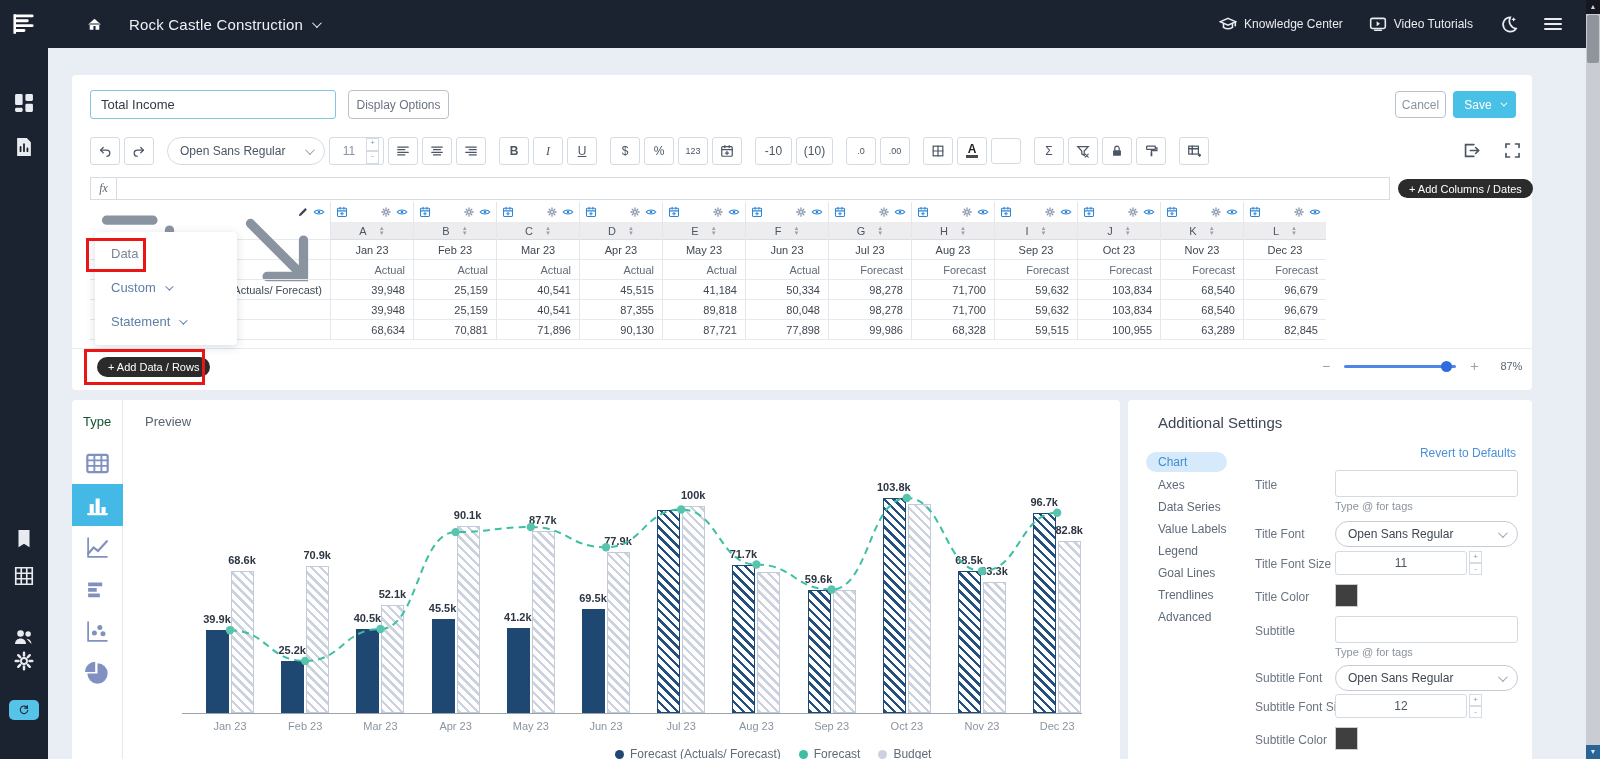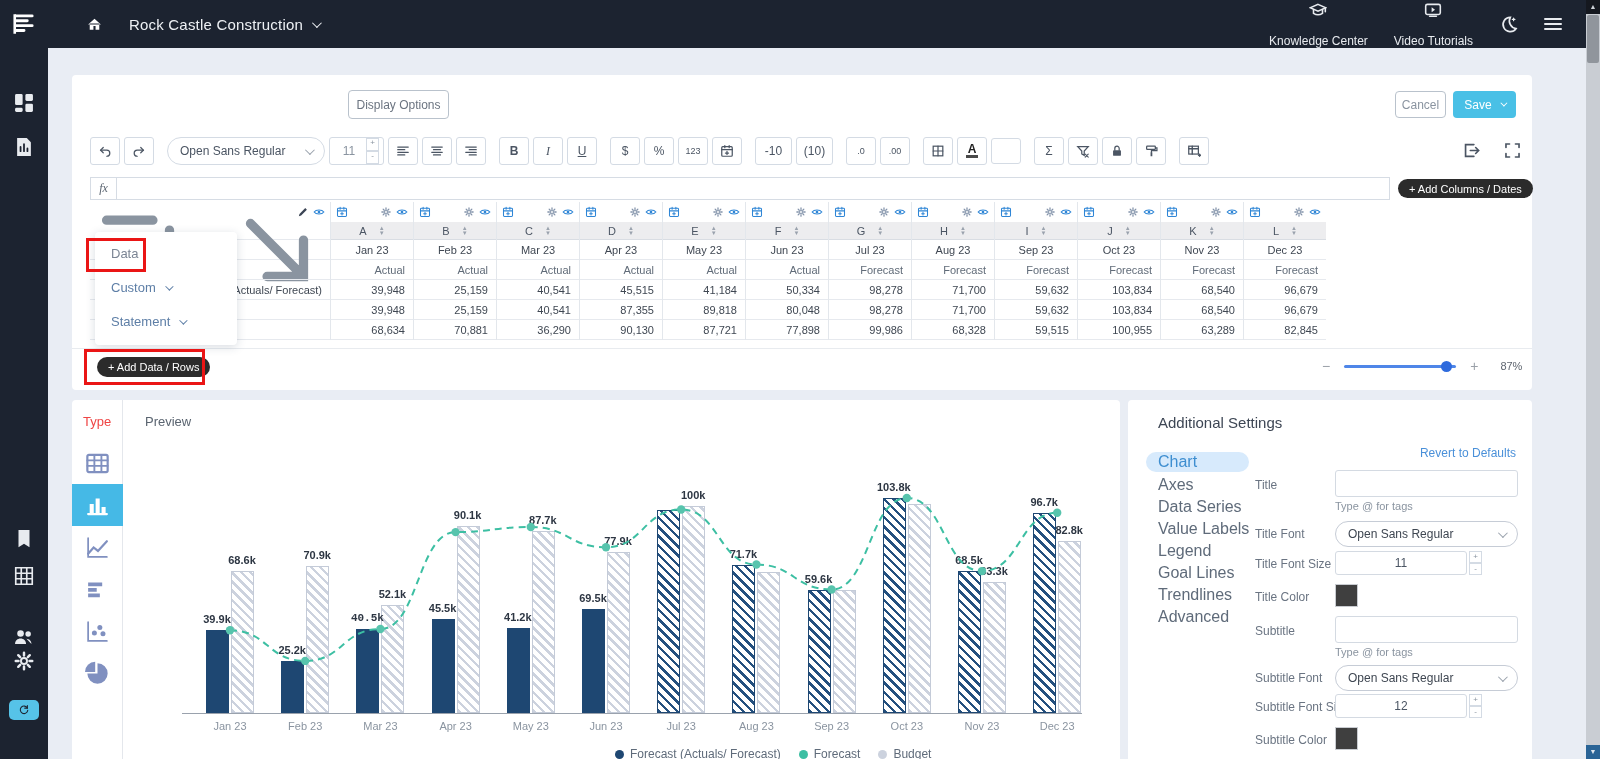--- a/index.html
+++ b/index.html
@@ -11,21 +11,21 @@
 .sidebar { position:absolute; left:0; top:0; width:48px; height:759px; background:#1c2330; z-index:5; }
 .sb-logo { position:absolute; left:11px; top:11px; width:26px; height:26px; color:#fff; }
 .sb-ic { position:absolute; left:13px; width:22px; height:22px; color:#e8ebef; cursor:pointer; }
 .sb-sync { position:absolute; left:9px; top:700px; width:30px; height:20px; background:#56c3e8; border-radius:5px; color:#1c2330; display:flex; align-items:center; justify-content:center; }
 .sb-sync svg { width:12px; height:12px; }
 .ic svg, .sb-ic svg, .sb-logo svg { width:100%; height:100%; display:block; }
 .tb-home { width:17px; height:17px; color:#fff; margin-left:38px; }
 .tb-company { color:#eef1f5; font-size:15px; margin-left:26px; letter-spacing:.2px; cursor:pointer; display:flex; align-items:center; gap:9px; }
 .chev { width:7px; height:7px; border-right:1.6px solid currentColor; border-bottom:1.6px solid currentColor; transform:rotate(45deg) translateY(-2px); display:inline-block; }
 .tb-right { margin-left:auto; display:flex; align-items:center; gap:26px; padding-right:24px; color:#e8ebef; font-size:12px; }
-.tb-item { display:flex; align-items:center; gap:15px; cursor:pointer;flex-direction:column; }
+.tb-item { display:flex; align-items:center; gap:7px; cursor:pointer; }
 .tb-item .ic { width:18px; height:18px; }
 .burger { width:18px; display:flex; flex-direction:column; gap:3px; cursor:pointer; }
 .burger div { height:2px; background:#e8ebef; border-radius:1px; }
 
 
 .scroll { position:absolute; right:0; top:0; width:14px; height:759px; background:#c9cdd3; z-index:9; }
 .scroll .btn-up { position:absolute; top:0; left:0; width:14px; height:14px; background:#15181f; color:#cfd3d9; font-size:7px; text-align:center; line-height:14px; }
 .scroll .thumb { position:absolute; top:15px; left:1px; width:12px; height:48px; background:#90959c; border-radius:2px; }
 .scroll .btn-dn { position:absolute; bottom:0; left:0; width:14px; height:14px; background:#2a6496; color:#dfe6ee; font-size:7px; text-align:center; line-height:14px; }
 
@@ -99,21 +99,21 @@
 .mi-data { color:#7b8594; }
 .mi-link { color:#5d7ea6; }
 .dmenu .chev { border-color:#5d7ea6; width:6px; height:6px; }
 .redbox { position:absolute; border:3.5px solid #ea1515; z-index:6; pointer-events:none; }
 .rb1 { left:14px; top:163px; width:60px; height:34px; }
 .rb2 { left:12px; top:274px; width:121px; height:36px; }
 
 
 .blcard { left:72px; top:400px; width:1048px; height:370px; }
 .typecol { position:absolute; left:0; top:0; width:51px; height:370px; border-right:1px solid #e4e7ec; }
-.typetitle { position:absolute; left:11px; top:14px; font-size:13px; color:#ef4444; }
+.typetitle { position:absolute; left:11px; top:14px; font-size:13px; color:#14532d; }
 .typelist { position:absolute; left:0; top:42px; width:51px; }
 .tybtn { width:51px; height:42px; display:flex; align-items:center; justify-content:center; color:#8090c0; cursor:pointer; }
 .tybtn .ic { width:25px; height:25px; }
 .tybtn.sel { background:#45b9e6; color:#fff; }
 .prevtitle { position:absolute; left:73px; top:14px; font-size:13px; color:#5a6470; }
 
 .chart { position:absolute; left:88px; top:50px; width:945px; height:320px; }
 .bar { position:absolute; width:23px; }
 .bar.s1 { background:#1e4772; }
 .bar.s1h { background:repeating-linear-gradient(45deg,#24507f 0 2.5px,#fff 2.5px 6.5px); border:1px solid #1e4772; }
@@ -124,21 +124,21 @@
 .linesvg { position:absolute; left:0; top:0; pointer-events:none; }
 .legend { position:absolute; left:455px; top:297px; display:flex; gap:18px; white-space:nowrap; font-size:12px; color:#5f6b7a; }
 .legend .li { display:flex; align-items:center; gap:6px; }
 .ldot { width:9px; height:9px; border-radius:50%; }
 
 
 .stcard { left:1128px; top:400px; width:404px; height:370px; }
 .sttitle { position:absolute; left:30px; top:14px; font-size:15px; color:#3d4654; }
 .revert { position:absolute; right:16px; top:46px; font-size:12px; color:#4a90d9; cursor:pointer; }
 .stnav { position:absolute; left:30px; top:52px; }
-.stnav .ni { font-size:16px; color:#5f6b7a; height:22px; display:flex; align-items:center; cursor:pointer; }
+.stnav .ni { font-size:12px; color:#5f6b7a; height:22px; display:flex; align-items:center; cursor:pointer; }
 .stnav .ni.sel { background:#d7eafc; color:#3e8ed0; border-radius:10px; padding:0 12px; margin-left:-12px; height:20px; margin-bottom:2px; }
 .f-label { position:absolute; left:127px; font-size:12px; color:#6a7482; }
 .f-input { position:absolute; left:207px; width:183px; height:27px; border:1px solid #d4dae2; border-radius:3px; background:#fff; }
 .f-hint { position:absolute; left:207px; font-size:11px; color:#8a94a0; }
 .f-dd { position:absolute; left:207px; width:183px; height:26px; border:1px solid #c6ccd6; border-radius:13px; display:flex; align-items:center; justify-content:space-between; padding:0 12px; font-size:12px; color:#3f4752; cursor:pointer; background:#fff; }
 .f-dd .chev { border-color:#9aa2ad; }
 .f-size { position:absolute; left:207px; display:flex; }
 .f-size .box { width:132px; height:24px; border:1px solid #d4dae2; border-radius:3px; display:flex; align-items:center; justify-content:center; font-size:12px; color:#4b5563; background:#fff; }
 .f-size .stepper span { height:12px; line-height:10px; }
 .swatch { position:absolute; left:207px; width:23px; height:23px; background:#3f3f3f; border:1px solid #c9ccd1; cursor:pointer; }
@@ -246,20 +246,21 @@
     </div>
   </header>
 
   <div class="scroll">
     <div class="btn-up">▲</div>
     <div class="thumb"></div>
     <div class="btn-dn">▼</div>
   </div>
 
   <section class="card editor">
+    <input class="name-input" value="Total Income" style="">
     <button class="btn-ghost display-opt">Display Options</button>
     <button class="btn-ghost cancel">Cancel</button>
     <button class="save">
       <span>Save</span>
       <span class="chev"></span>
     </button>
 
     <div class="toolbar">
       <div class="tbtn">
           <span class="ic">
@@ -522,21 +523,21 @@
             </span>
           </div>
           <div class="cell c-letter">
             <span>C</span>
             <span class="carets">▲<br>▼</span>
           </div>
           <div class="cell c-month">Mar 23</div>
           <div class="cell c-basis">Actual</div>
           <div class="cell c-val">40,541</div>
           <div class="cell c-val">40,541</div>
-          <div class="cell c-val">36,290</div>
+          <div class="cell c-val">71,896</div>
         </div>
         <div class="col datacol" style="left: 489px; width: 83px;">
           <div class="cell c-ic">
             <span class="ic cal-ic">
               <svg viewBox="0 0 16 16" fill="none" stroke="currentColor" stroke-width="1.4" stroke-linecap="round">
                 <rect x="2" y="3" width="12" height="11" rx="1.2"></rect>
                 <path d="M2 6.5h12M5.5 1.8v2.4M10.5 1.8v2.4M8 8.5v3.5M6.2 10.3h3.6"></path>
               </svg>
             </span>
             <span class="ic gear-ic">
@@ -904,21 +905,21 @@
         <div class="vlab" style="left: 29px; top: 163px;">39.9k</div>
         <div class="vlab" style="left: 54px; top: 104px;">68.6k</div>
         <div class="xlab" style="left: 32px;">Jan 23</div>
         <div class="bar s1" style="left: 121.2px; top: 211px; height: 52px;"></div>
         <div class="bar s2" style="left: 146.2px; top: 116px; height: 147px;"></div>
         <div class="vlab" style="left: 104.2px; top: 194px;">25.2k</div>
         <div class="vlab" style="left: 129.2px; top: 99px;">70.9k</div>
         <div class="xlab" style="left: 107.2px;">Feb 23</div>
         <div class="bar s1" style="left: 196.4px; top: 179px; height: 84px;"></div>
         <div class="bar s2" style="left: 221.4px; top: 155px; height: 108px;"></div>
-        <div class="vlab" style="left: 179.4px; top: 162px; font-family: Liberation Mono, monospace;">40.5k</div>
+        <div class="vlab" style="left: 179.4px; top: 162px;">40.5k</div>
         <div class="vlab" style="left: 204.4px; top: 138px;">52.1k</div>
         <div class="xlab" style="left: 182.4px;">Mar 23</div>
         <div class="bar s1" style="left: 271.6px; top: 169px; height: 94px;"></div>
         <div class="bar s2" style="left: 296.6px; top: 76px; height: 187px;"></div>
         <div class="vlab" style="left: 254.6px; top: 152px;">45.5k</div>
         <div class="vlab" style="left: 279.6px; top: 59px;">90.1k</div>
         <div class="xlab" style="left: 257.6px;">Apr 23</div>
         <div class="bar s1" style="left: 346.8px; top: 178px; height: 85px;"></div>
         <div class="bar s2" style="left: 371.8px; top: 81px; height: 182px;"></div>
         <div class="vlab" style="left: 329.8px; top: 161px;">41.2k</div>

